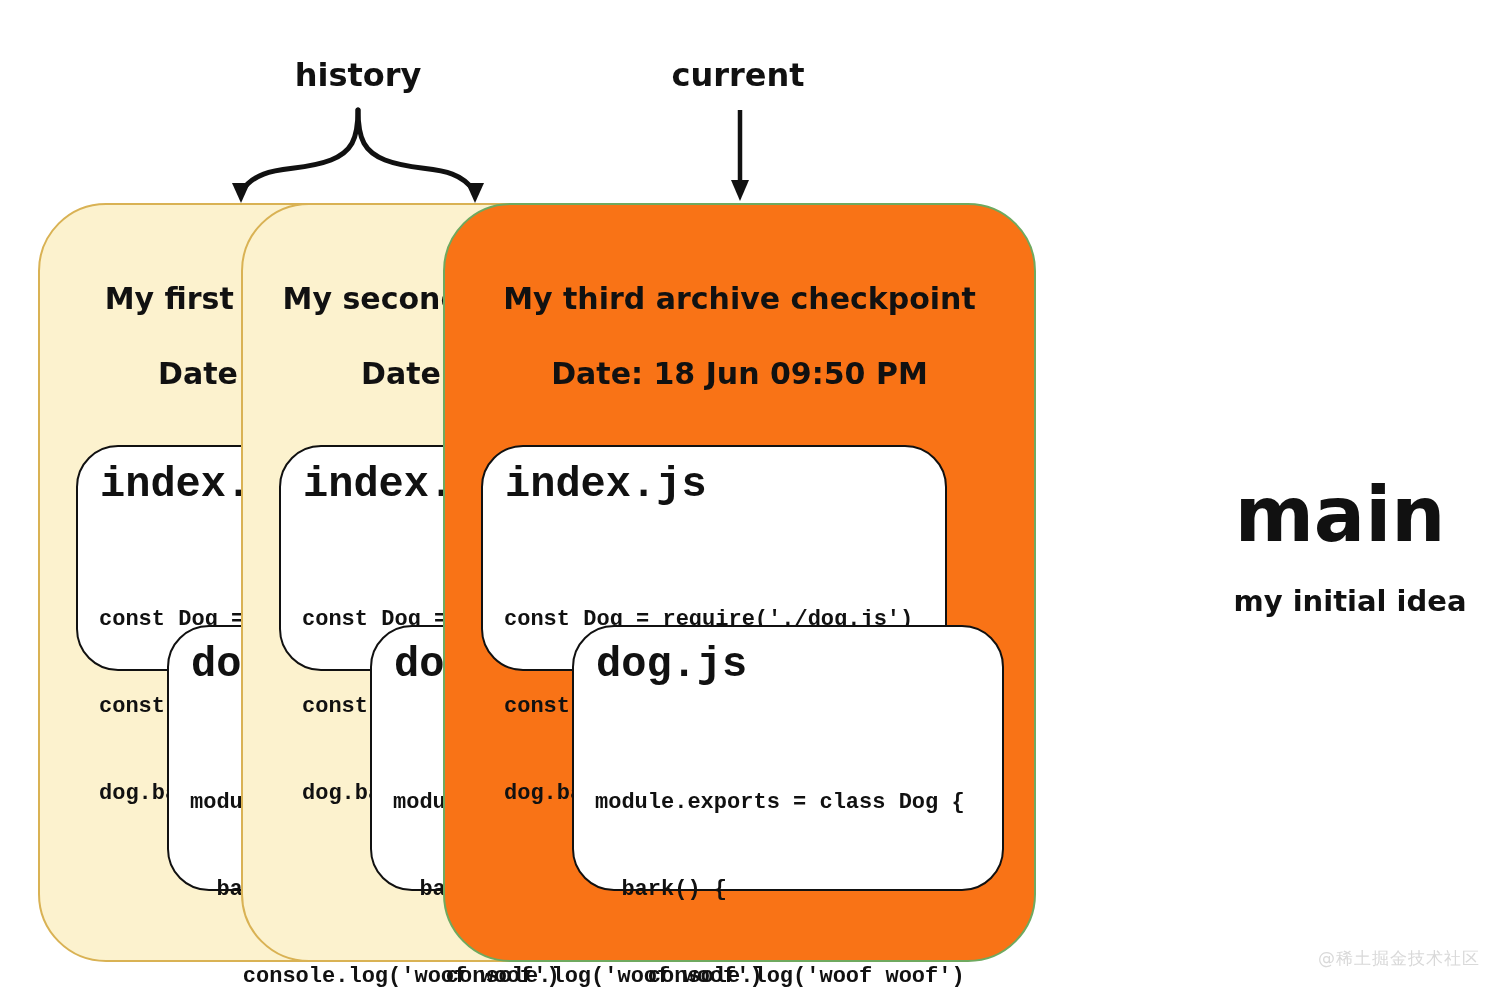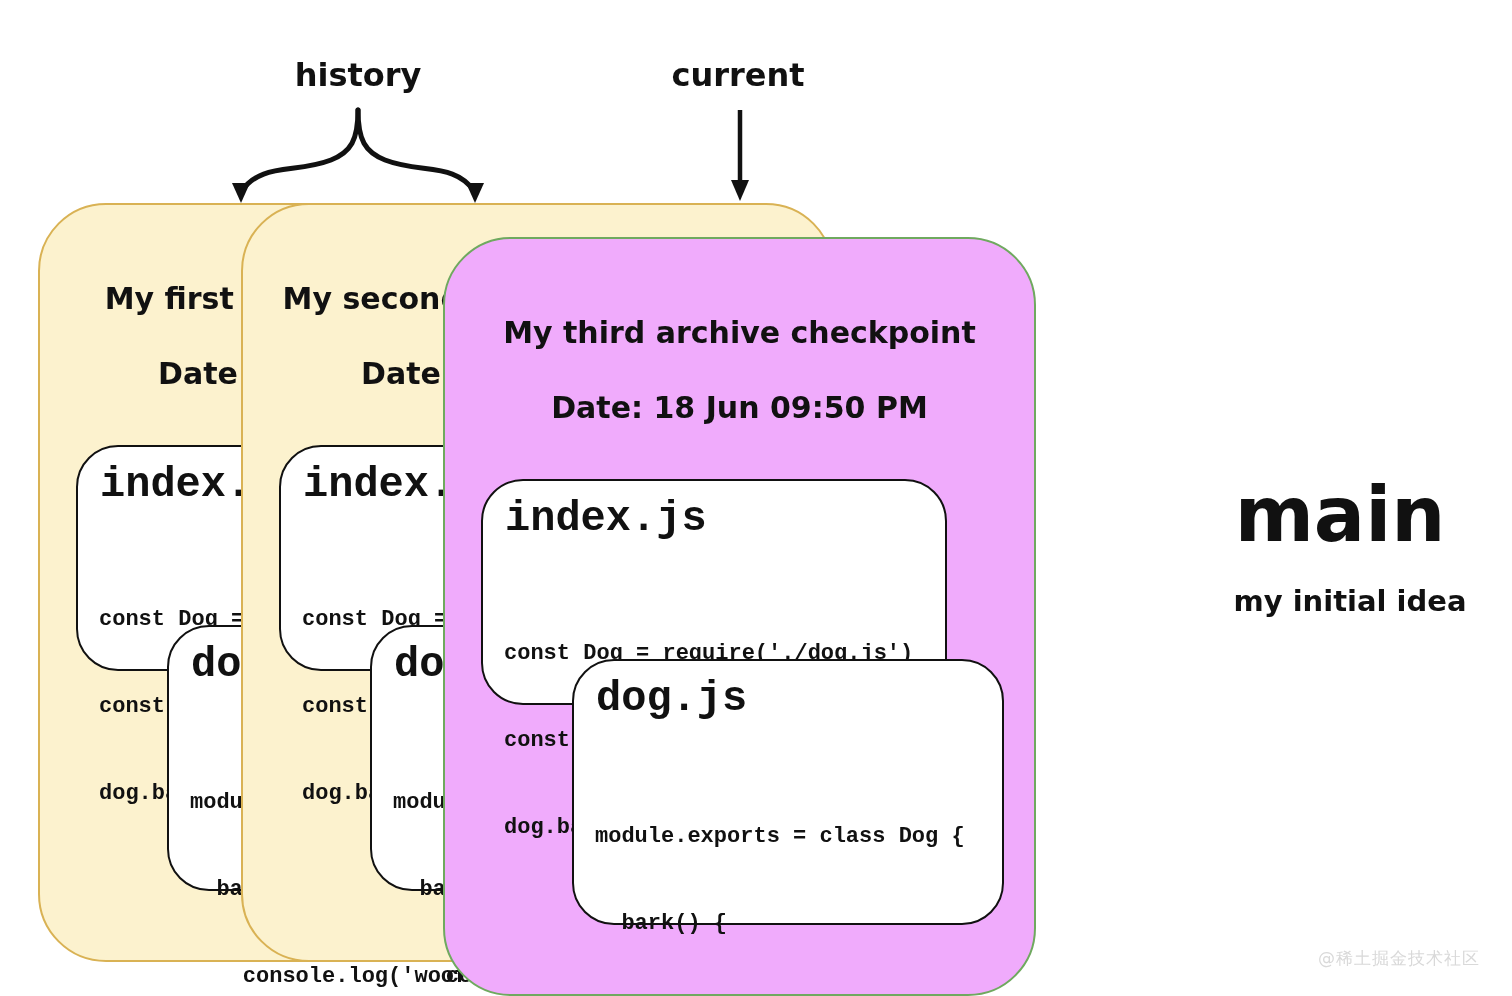--- a/index.html
+++ b/index.html
@@ -12,21 +12,21 @@
   .lbl.history{left:248px;top:56px;}
   .lbl.current{left:628px;top:56px;}
   .brace{position:absolute;left:225px;top:106px;}
   .cur-arrow{position:absolute;left:726px;top:108px;}
   
   .card{position:absolute;top:203px;width:589px;height:755px;border-radius:68px;border:2px solid;}
   .card.c1{left:38px;}
   .card.c2{left:241px;}
   .card.c3{left:443px;}
   .card.yellow{background:#FCF2CE;border-color:#D9B254;}
-  .card.green{background:#f0abfc;border-color:#6FA95F;margin-top:34px;}
+  .card.green{background:#f97316;border-color:#6FA95F;}
   .card-title{position:absolute;top:76px;left:0;right:0;text-align:center;
     font-size:30px;font-weight:600;white-space:pre;}
   .card-date{position:absolute;top:151px;left:0;right:0;text-align:center;
     font-size:30px;font-weight:600;white-space:pre;}
   
   .codebox{position:absolute;background:#ffffff;border:2.5px solid #111;border-radius:42px;}
   .codebox.index{left:36px;top:240px;width:462px;height:222px;}
   .codebox.dog{left:127px;top:420px;width:428px;height:262px;}
   .file-name{position:absolute;top:14px;left:22px;
     font-family:"Liberation Mono",monospace;font-weight:700;font-size:42px;white-space:pre;}

